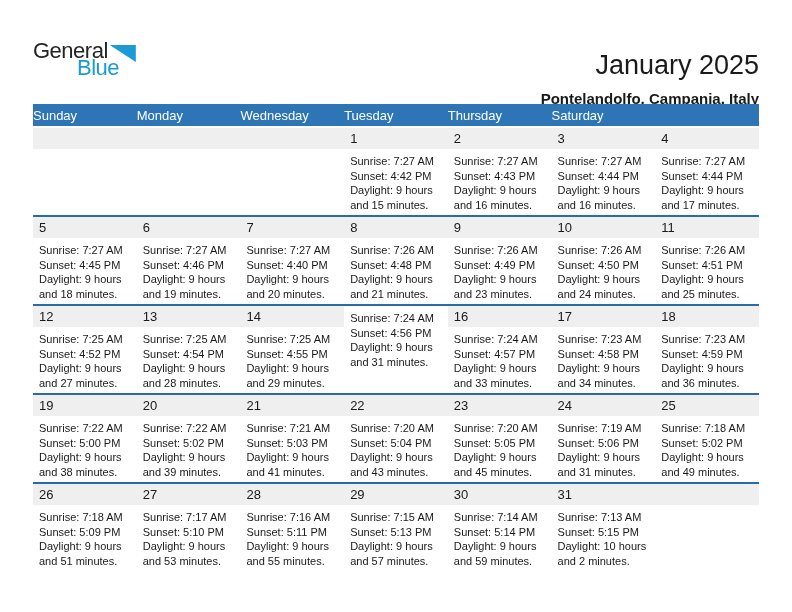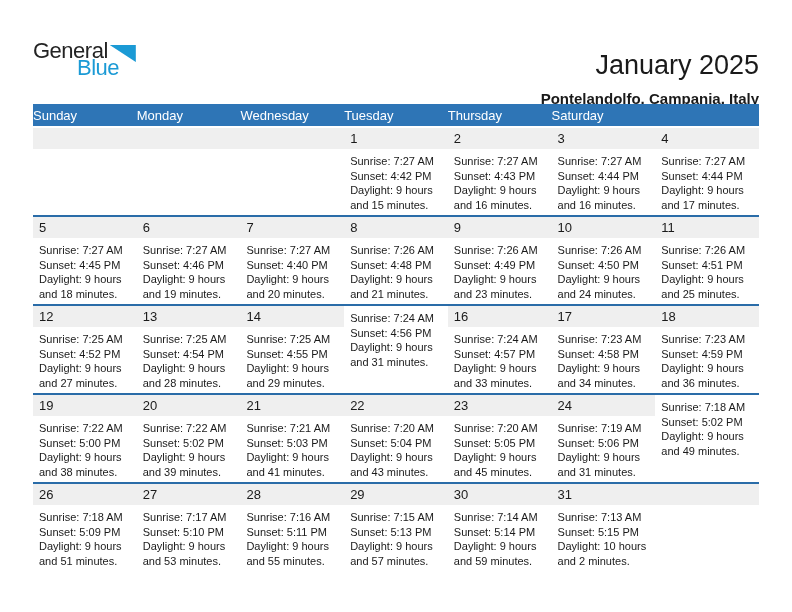--- a/index.html
+++ b/index.html
@@ -296,20 +296,21 @@
           <div class="day-cell">
             <div class="num-band">24</div>
             <div class="info">
               <div>Sunrise: 7:19 AM</div>
               <div>Sunset: 5:06 PM</div>
               <div>Daylight: 9 hours</div>
               <div>and 31 minutes.</div>
             </div>
           </div>
           <div class="day-cell">
+            <div class="num-band">25</div>
             <div class="info">
               <div>Sunrise: 7:18 AM</div>
               <div>Sunset: 5:02 PM</div>
               <div>Daylight: 9 hours</div>
               <div>and 49 minutes.</div>
             </div>
           </div>
         </div>
         <div class="week-row">
           <div class="day-cell">

